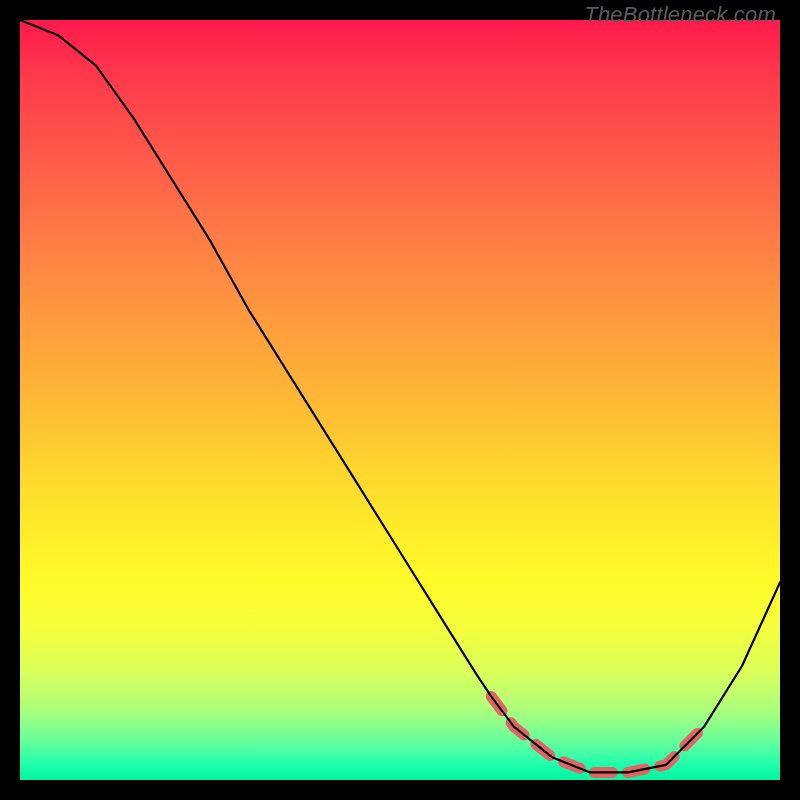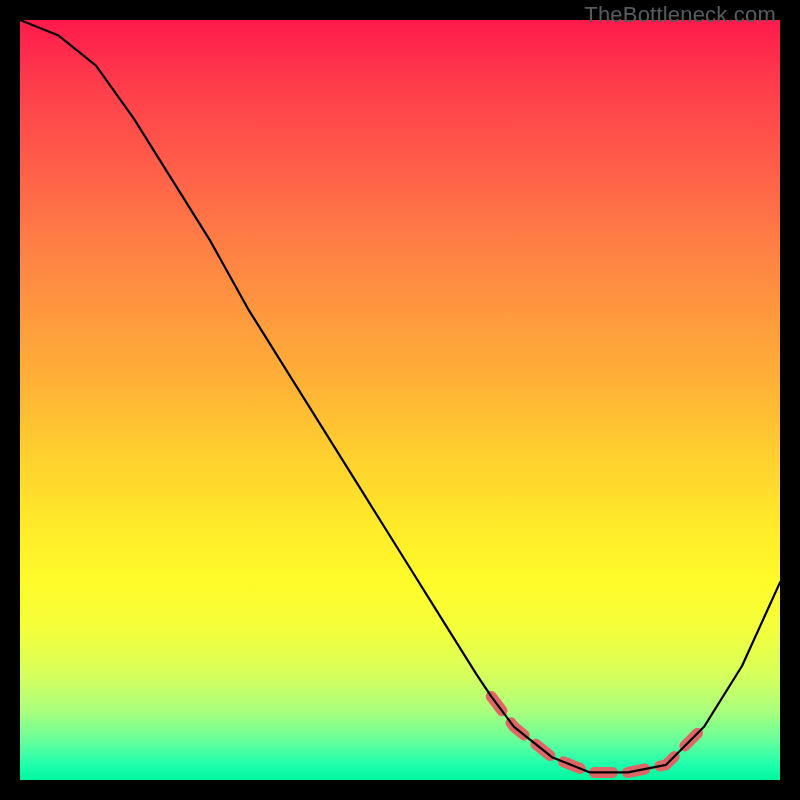--- a/index.html
+++ b/index.html
@@ -43,20 +43,21 @@
   }
   .watermark {
     position: absolute;
     top: 2px;
     right: 24px;
     font-size: 22px;
     font-weight: 500;
     color: #555d5f;
     letter-spacing: 0.2px;
     user-select: none;
+    font-style: italic;
   }
   svg.curve {
     position: absolute;
     left: 0;
     top: 0;
     width: 760px;
     height: 760px;
     overflow: visible;
   }
   .curve-path {

